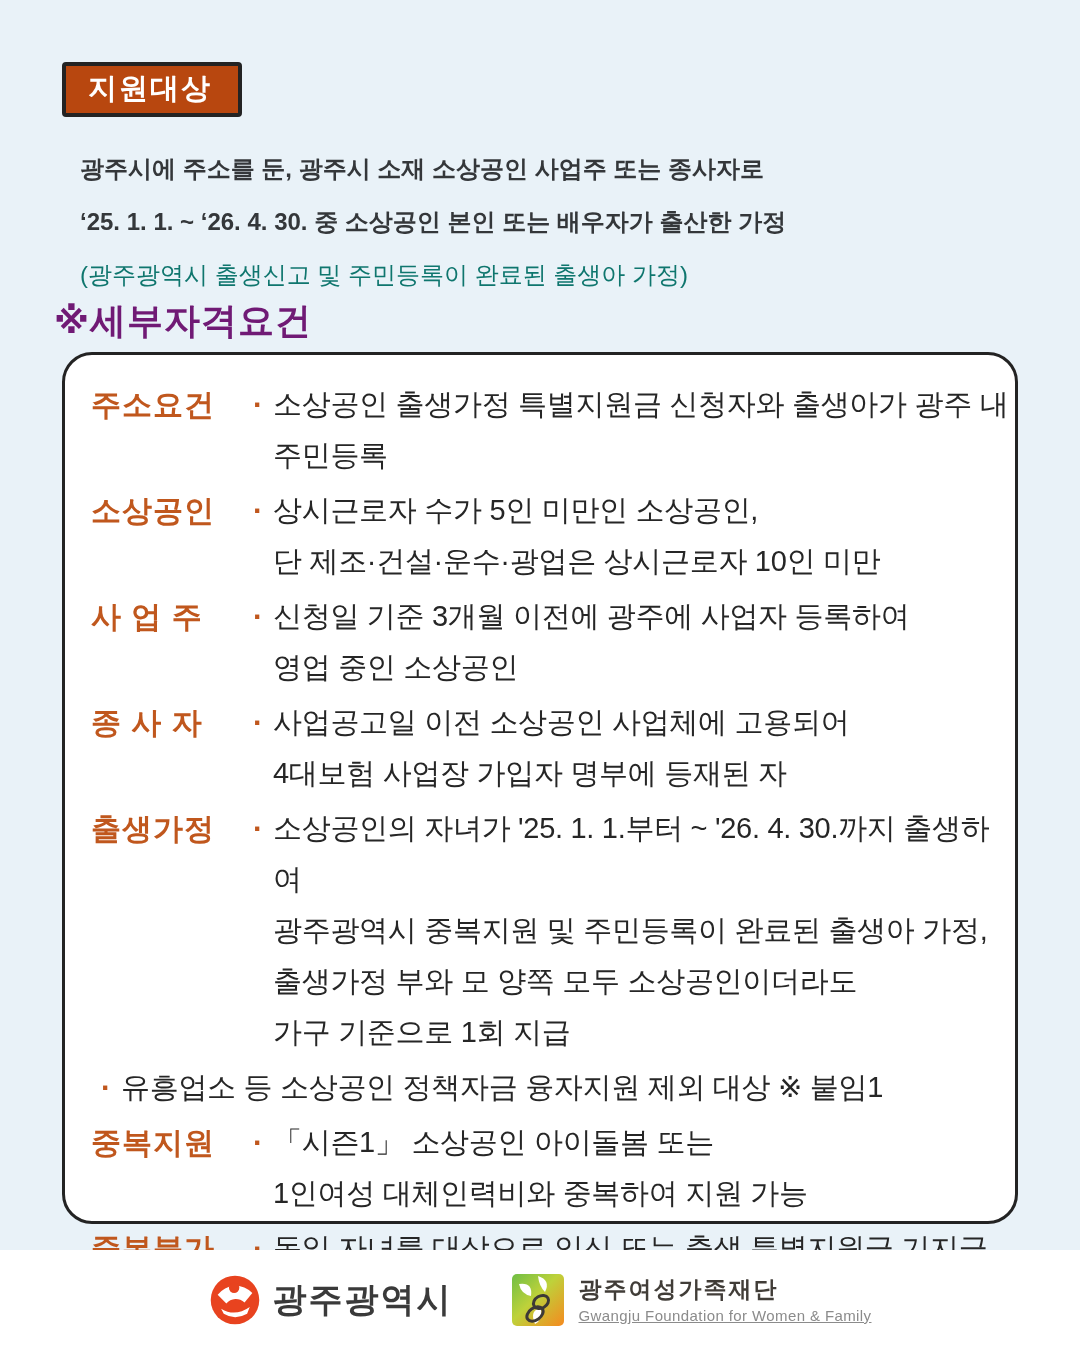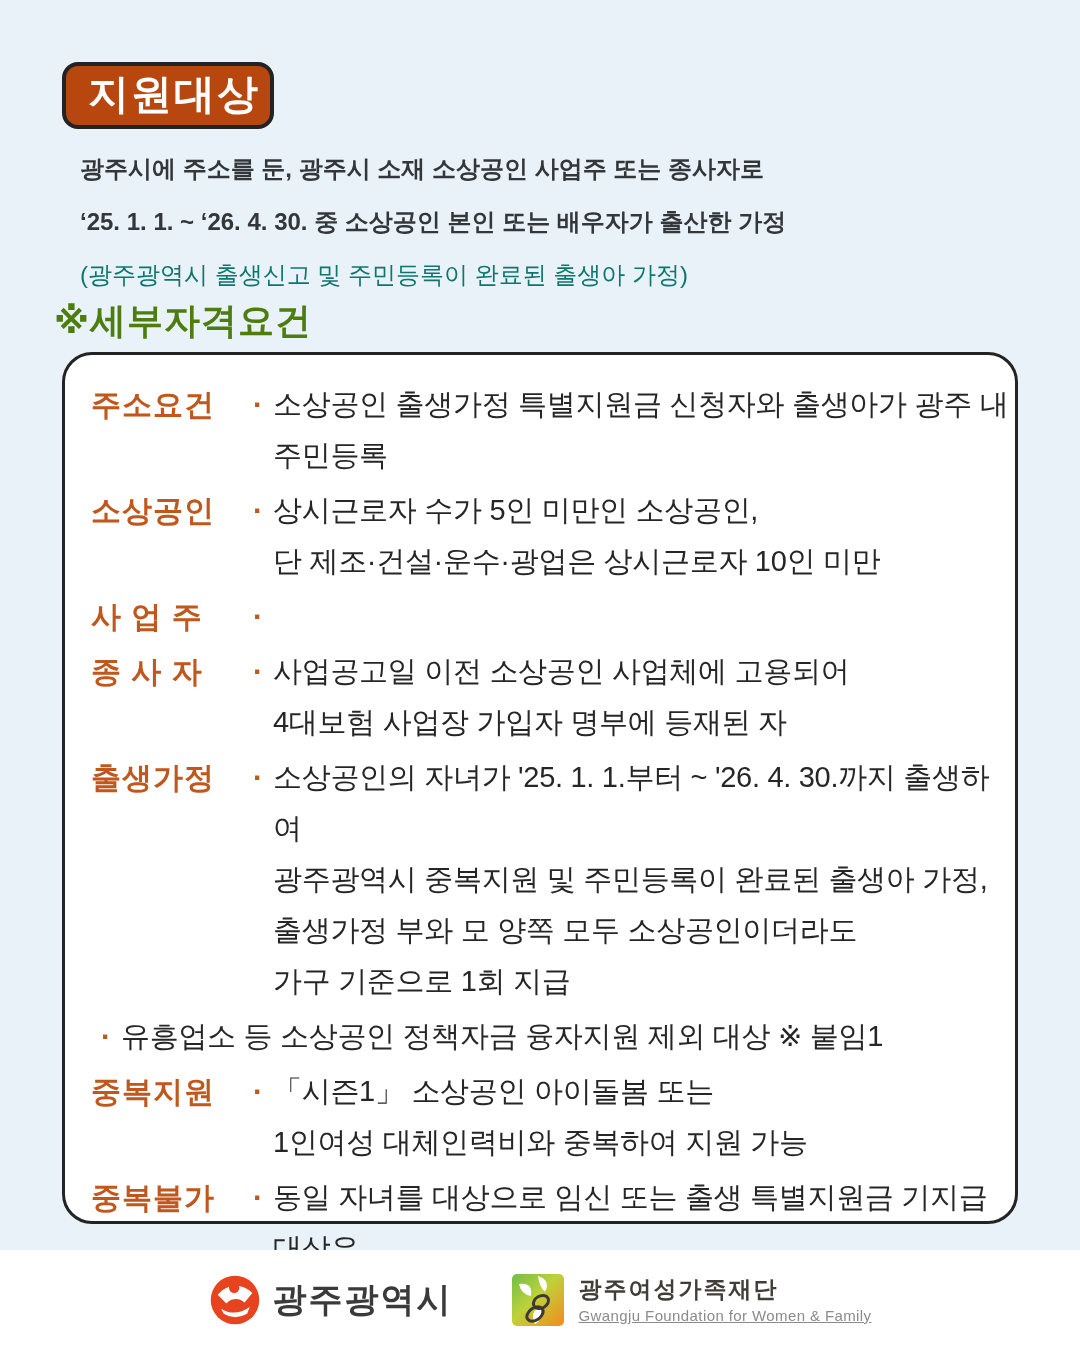--- a/index.html
+++ b/index.html
@@ -4,34 +4,34 @@
 <style>
   html,body{margin:0;padding:0;}
   body{font-family:"Liberation Sans","DejaVu Sans",sans-serif;}
   .canvas{
     position:relative;width:1080px;height:1350px;overflow:hidden;
     background:#e9f2f8;
   }
   
   .badge{
     position:absolute;left:62px;top:62px;
-    background:#b8470f;border:4px solid #232323;border-radius:16px;
-    color:#ffffff;font-size:41px;font-weight:800;letter-spacing:2px;
-    padding:8px 10px 10px 22px;line-height:1;
+    background:#b8470f;border:4px solid #232323;border-radius:4px;
+    color:#ffffff;font-size:29px;font-weight:800;letter-spacing:2px;
+    padding:8px 26px 10px 22px;line-height:1;
   }
   
   .intro{
     position:absolute;left:80px;top:142px;width:950px;
     font-size:24px;line-height:53px;color:#34373a;font-weight:700;
   }
   .intro .note{color:#0f766e;font-weight:500;}
   
   .section-heading{
     position:absolute;left:54px;top:297px;
-    font-size:36px;font-weight:800;color:#4d7c0f;letter-spacing:1px;
+    font-size:36px;font-weight:800;color:#701a75;letter-spacing:1px;
   }
   
   .req-box{
     position:absolute;left:62px;top:352px;width:956px;height:872px;
     box-sizing:border-box;background:#ffffff;
     border:3px solid #232323;border-radius:30px;
     padding:24px 4px 4px 26px;
   }
   .req-row{display:flex;align-items:flex-start;margin-bottom:4px;}
   .req-label{
@@ -89,20 +89,24 @@
           <span class="req-label">소상공인</span>
           <span class="req-bullet">·</span>
           <div class="req-lines">
             <div class="req-line">상시근로자 수가 5인 미만인 소상공인,</div>
             <div class="req-line">단 제조·건설·운수·광업은 상시근로자 10인 미만</div>
           </div>
         </div>
         <div class="req-row">
           <span class="req-label">사 업 주</span>
           <span class="req-bullet">·</span>
+          <div class="req-lines">
+            <div class="req-line">신청일 기준 3개월 이전에 광주에 사업자 등록하여</div>
+            <div class="req-line">영업 중인 소상공인</div>
+          </div>
         </div>
         <div class="req-row">
           <span class="req-label">종 사 자</span>
           <span class="req-bullet">·</span>
           <div class="req-lines">
             <div class="req-line">사업공고일 이전 소상공인 사업체에 고용되어</div>
             <div class="req-line">4대보험 사업장 가입자 명부에 등재된 자</div>
           </div>
         </div>
         <div class="req-row">

